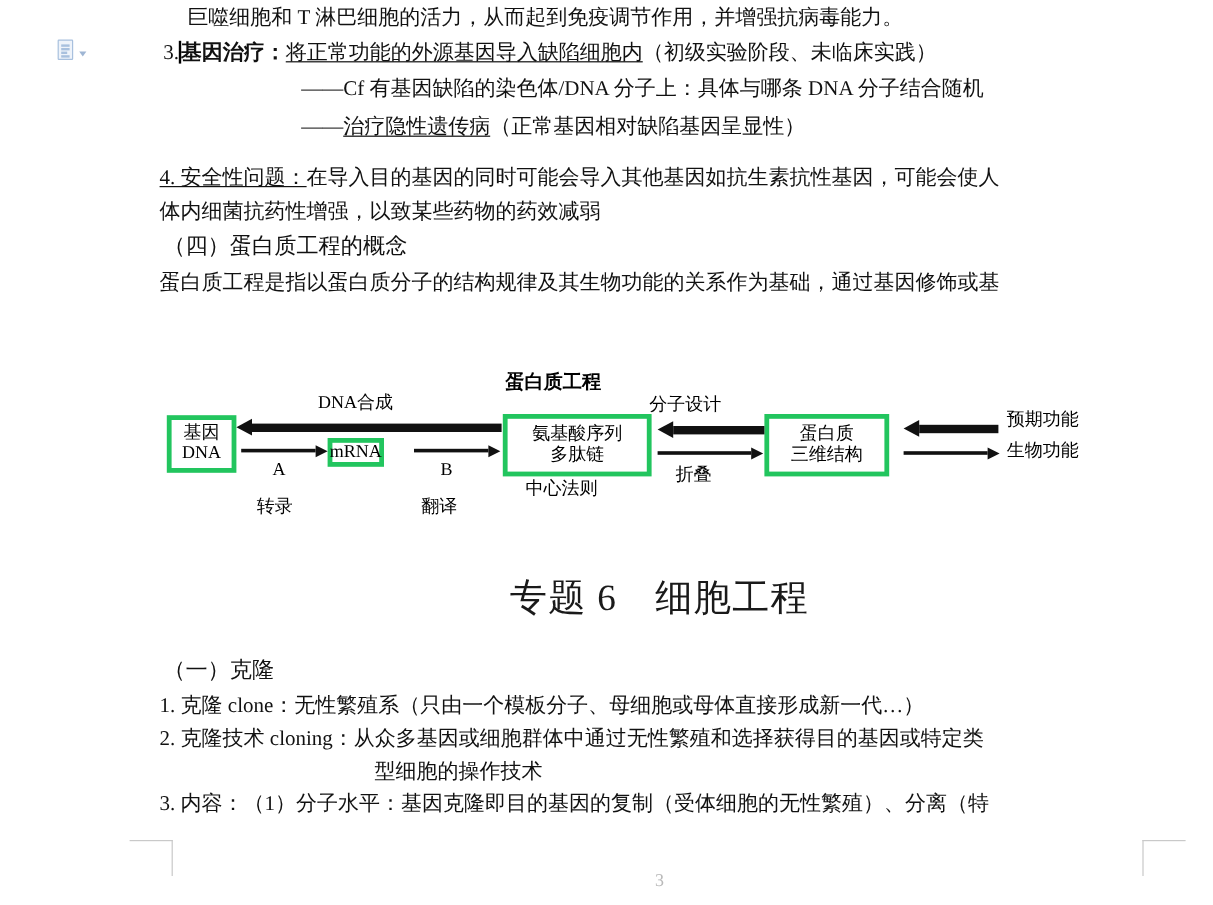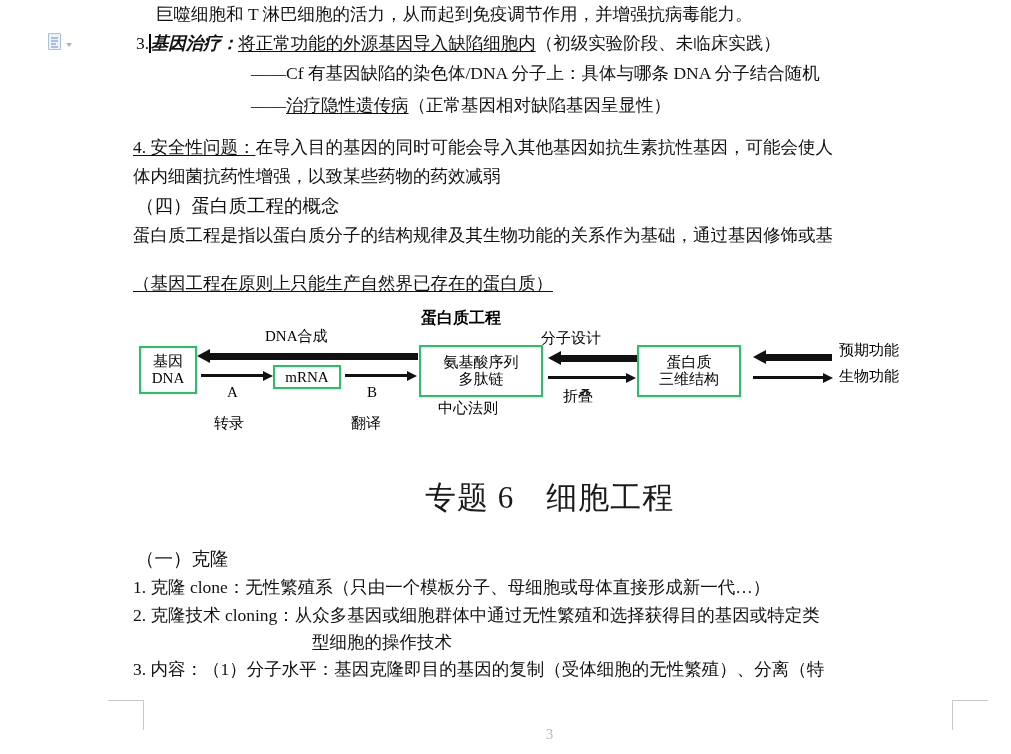--- a/index.html
+++ b/index.html
@@ -77,21 +77,21 @@
   .tl {
     position: absolute;
     white-space: nowrap;
     font-family: "Liberation Serif", "DejaVu Serif", serif;
     font-size: 17.5px;
     line-height: 20px;
     letter-spacing: 0px;
     color: #111;
   }
   .u  { text-decoration: underline; text-underline-offset: 2px; }
-  .b  { font-weight: bold; font-style: italic; }
+  .b  { font-weight: bold; }
 
   .head-bold {
     font-weight: normal;
     font-size: 18.5px;
   }
 
   
   .chapter {
     position: absolute;
     width: 100%;
@@ -104,21 +104,21 @@
   
   #diagram {
     position: absolute;
     left: 85px;
     top: 308px;
     width: 780px;
     height: 140px;
   }
   #diagram .dbox {
     position: absolute;
-    border: 2px solid #22c55e;
+    border: 4px solid #22c55e;
     box-sizing: border-box;
     background: #fff;
     display: flex;
     flex-direction: column;
     align-items: center;
     justify-content: center;
     font-size: 15px;
     line-height: 17px;
     font-family: "Liberation Serif", "DejaVu Serif", serif;
     color: #000;
@@ -209,32 +209,31 @@
     <span class="u">4. 安全性问题：</span><span>在导入目的基因的同时可能会导入其他基因如抗生素抗性基因，可能会使人</span>
   </div>
 
   <div class="tl" style="left:89px; top:166px;">体内细菌抗药性增强，以致某些药物的药效减弱</div>
 
   <div class="tl head-bold" style="left:92px; top:196px;">（四）蛋白质工程的概念</div>
 
   <div class="tl" style="left:89px; top:225px;">蛋白质工程是指以蛋白质分子的结构规律及其生物功能的关系作为基础，通过基因修饰或基</div>
 
 
-  <div class="tl u" style="left:89px; top:273px;">（基因工程在原则上只能生产自然界已存在的蛋白质）</div>
 
   <div id="diagram">
 
     <div class="dtitle" style="left:292px; top:0px;">蛋白质工程</div>
 
     <div class="dbox" style="left:10px; top:38px; width:58px; height:48px;">
       <span>基因</span>
       <span>DNA</span>
     </div>
 
-    <div class="dbox" style="left:144px; top:57px; width:68px; height:24px;">
+    <div class="dbox" style="left:144px; top:57px; width:47px; height:24px;">
       <span>mRNA</span>
     </div>
 
     <div class="dbox" style="left:290px; top:37px; width:124px; height:52px;">
       <span>氨基酸序列</span>
       <span>多肽链</span>
     </div>
 
     <div class="dbox" style="left:508px; top:37px; width:104px; height:52px;">
       <span>蛋白质</span>

